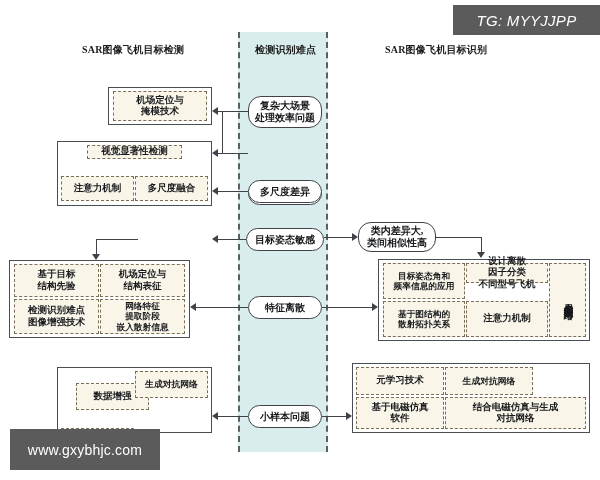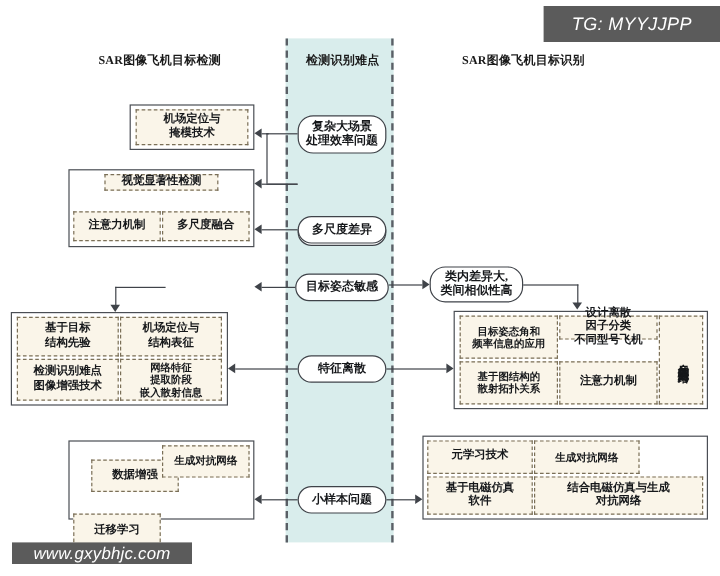--- a/index.html
+++ b/index.html
@@ -234,15 +234,15 @@
   <div class="ln h" style="left:322px; top:307px; width:50px;"></div>
   <div class="arrow right" style="left:372px; top:303px;"></div>
 
   <div class="ln h" style="left:218px; top:416px; width:30px;"></div>
   <div class="arrow left" style="left:212px; top:412px;"></div>
 
   <div class="ln h" style="left:322px; top:416px; width:24px;"></div>
   <div class="arrow right" style="left:346px; top:412px;"></div>
 
   <div class="wm" id="tg-badge" style="right:0px; top:5px; width:147px; height:30px;font-style:italic;">TG: MYYJJPP</div>
-  <div class="wm" id="site-badge" style="left:10px; bottom:10px; width:150px; height:18px;font-style:italic;">www.gxybhjc.com</div>
+  <div class="wm" id="site-badge" style="left:10px; bottom:10px; width:150px; height:41px;">www.gxybhjc.com</div>
 
 </div>
 
 </body></html>

